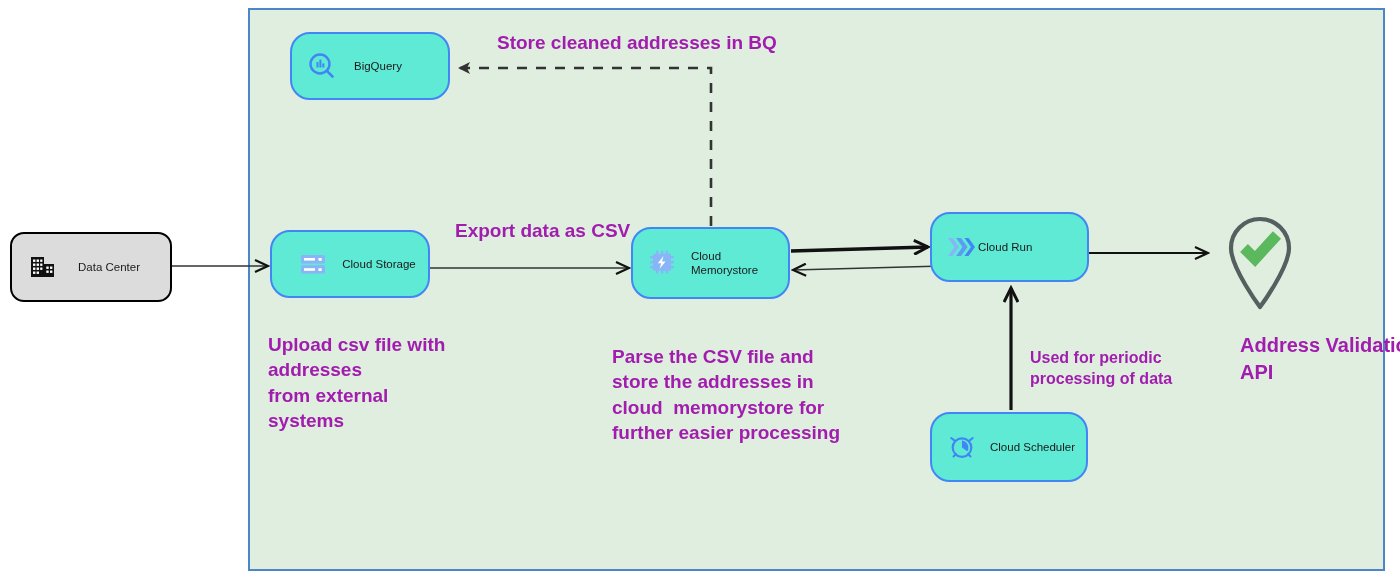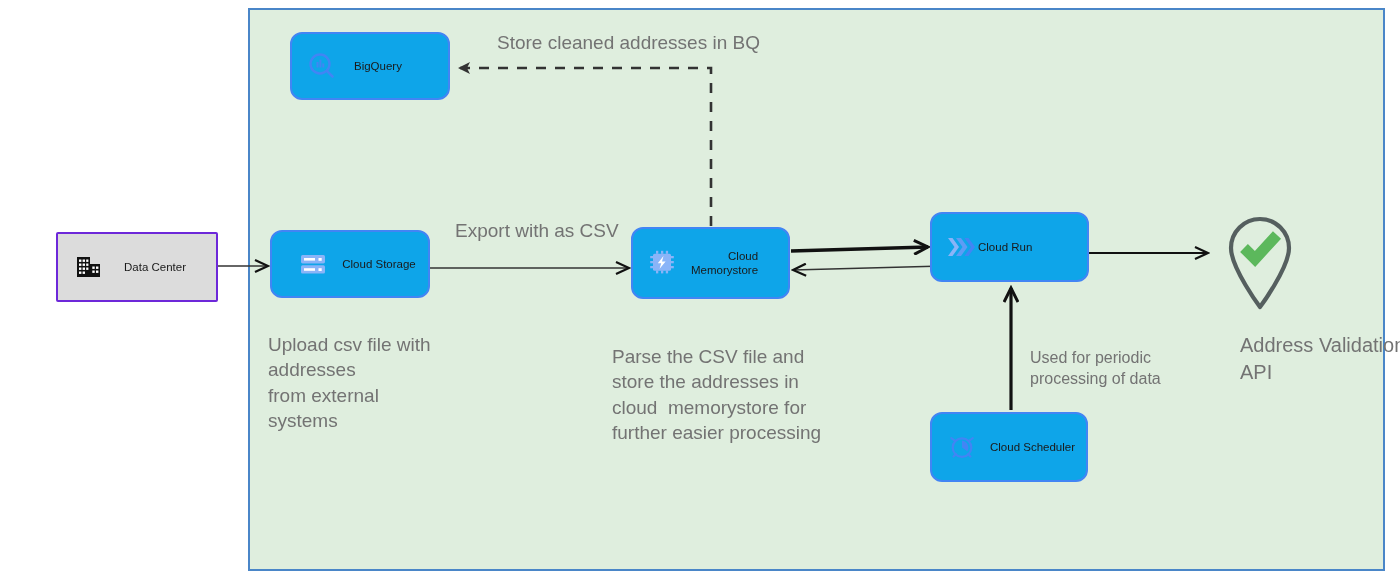--- a/index.html
+++ b/index.html
@@ -7,35 +7,35 @@
        font-family:"Liberation Sans","DejaVu Sans",sans-serif;}
 
   #canvas{position:absolute;left:0;top:0;width:1400px;height:580px;}
 
   
   .zone{position:absolute;left:248px;top:8px;width:1137px;height:563px;
         background:#dfeede;border:2px solid #4a86c8;box-sizing:border-box;}
 
   
   .node{position:absolute;box-sizing:border-box;display:flex;align-items:center;
-        background:#0ea5e9;border:2px solid #4285f4;border-radius:12px;}
+        background:#5eead4;border:2px solid #4285f4;border-radius:20px;}
   .node .ico{flex:0 0 auto;display:flex;align-items:center;justify-content:center;}
   .node .lbl{font-size:11.5px;color:#1a1a1a;line-height:1.25;}
 
   #node-datacenter{left:10px;top:232px;width:162px;height:70px;
-        background:#dcdcdc;border:2px solid #6d28d9;border-radius:2px;margin-left:46px;}
+        background:#dcdcdc;border:2px solid #000000;border-radius:14px;}
   #node-datacenter .lbl{font-size:11.5px;}
   #node-bigquery{left:290px;top:32px;width:160px;height:68px;}
   #node-cloudstorage{left:270px;top:230px;width:160px;height:68px;justify-content:center;}
-  #node-memorystore{left:631px;top:227px;width:159px;height:72px;text-align:right;}
+  #node-memorystore{left:631px;top:227px;width:159px;height:72px;}
   #node-cloudrun{left:930px;top:212px;width:159px;height:70px;}
   #node-scheduler{left:930px;top:412px;width:158px;height:70px;}
 
   
-  .txt{position:absolute;color:#737373;line-height:1.33;white-space:pre;}
+  .txt{position:absolute;color:#a21caf;line-height:1.33;white-space:pre;font-weight:bold;}
 
   #lbl-store-bq{left:497px;top:30px;font-size:19px;}
   #lbl-export-csv{left:455px;top:218px;font-size:19px;}
   #lbl-upload{left:268px;top:332px;font-size:19px;}
   #lbl-parse{left:612px;top:344px;font-size:19px;}
   #lbl-periodic{left:1030px;top:347px;font-size:16px;}
   #lbl-avapi{left:1240px;top:332px;font-size:20px;}
 
   svg.layer{position:absolute;left:0;top:0;width:1400px;height:580px;
             pointer-events:none;overflow:visible;}
@@ -198,21 +198,21 @@
 
   <div style="position:absolute;left:1218px;top:206px;width:84px;height:104px;">
     <svg width="84" height="104" viewBox="0 0 84 104">
       <path d="M42,101 C42,101 13,62 13,42 A29,29 0 1 1 71,42 C71,62 42,101 42,101 Z" fill="none" stroke="#555f5f" stroke-width="4.2" stroke-linejoin="round"></path>
       <path d="M26,42 L37,53 L59,29" fill="none" stroke="#5cb85c" stroke-width="11" stroke-linecap="butt" stroke-linejoin="miter"></path>
     </svg>
   </div>
 
   <div class="txt" id="lbl-store-bq">Store cleaned addresses in BQ</div>
 
-  <div class="txt" id="lbl-export-csv">Export with as CSV</div>
+  <div class="txt" id="lbl-export-csv">Export data as CSV</div>
 
   <div class="txt" id="lbl-upload">Upload csv file with
 addresses
 from external
 systems</div>
 
   <div class="txt" id="lbl-parse">Parse the CSV file and
 store the addresses in
 cloud  memorystore for
 further easier processing</div>

